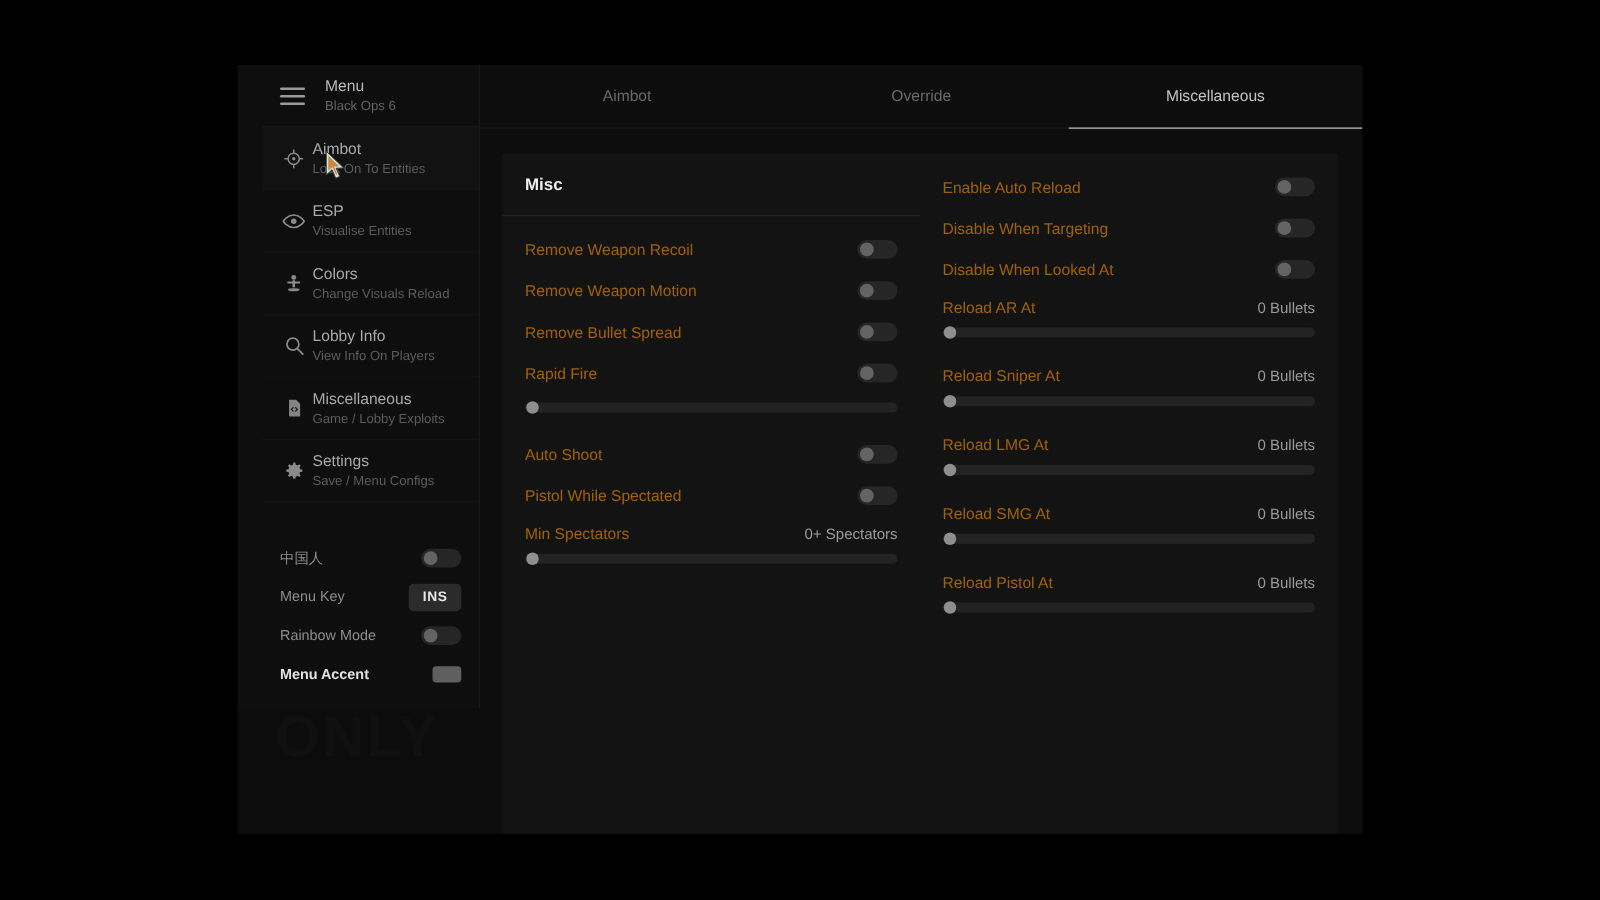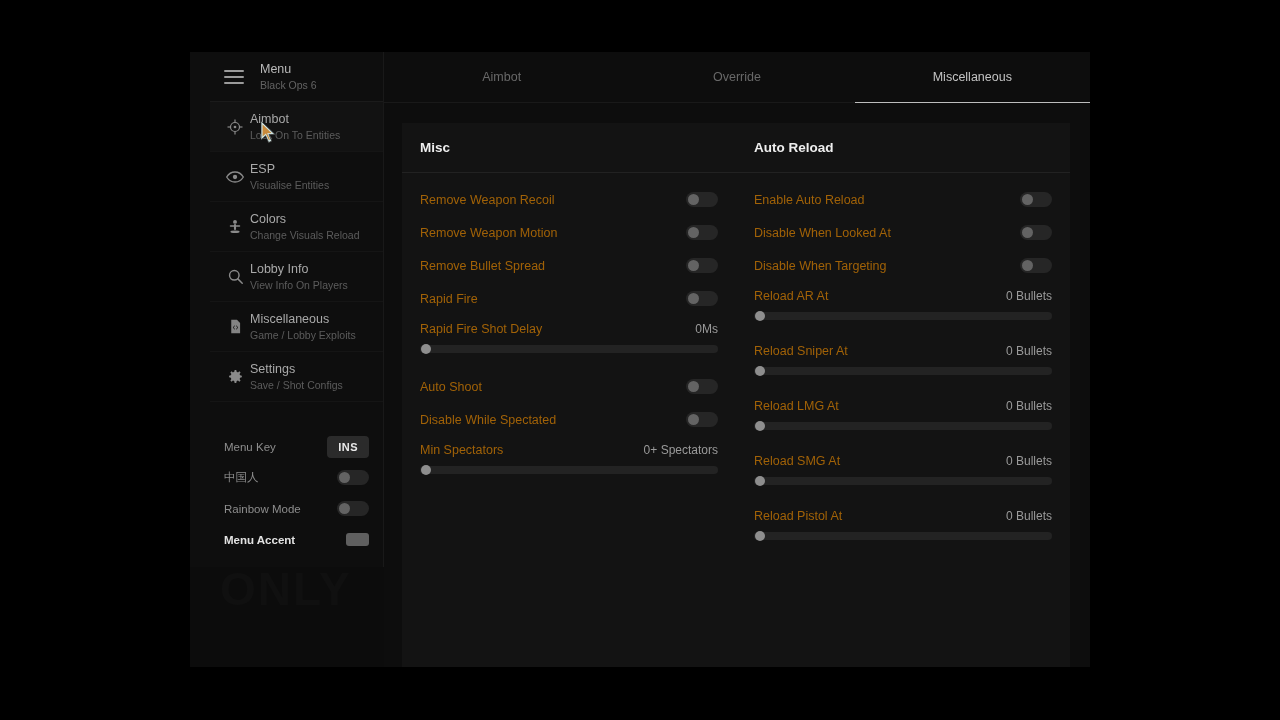--- a/index.html
+++ b/index.html
@@ -406,43 +406,43 @@
 
         <div class="nav-item">
           <span class="nav-icon">
             <svg width="19" height="19" viewBox="0 0 24 24" fill="currentColor">
               <path d="M12 8.2a3.8 3.8 0 1 0 0 7.6 3.8 3.8 0 0 0 0-7.6zm0 5.9a2.1 2.1 0 1 1 0-4.2 2.1 2.1 0 0 1 0 4.2z"></path>
               <path d="M20 13.1v-2.2l-2.2-.4a6 6 0 0 0-.7-1.7l1.3-1.8-1.5-1.5-1.8 1.3a6 6 0 0 0-1.7-.7L13 3.9h-2.1l-.4 2.2a6 6 0 0 0-1.7.7L7 5.5 5.5 7l1.3 1.8a6 6 0 0 0-.7 1.7l-2.2.4v2.2l2.2.4c.15.6.4 1.17.7 1.7L5.5 17l1.5 1.5 1.8-1.3c.53.3 1.1.55 1.7.7l.4 2.2H13l.4-2.2c.6-.15 1.17-.4 1.7-.7l1.8 1.3 1.5-1.5-1.3-1.8c.3-.53.55-1.1.7-1.7l2.2-.4z"></path>
             </svg>
           </span>
           <span class="nav-texts">
             <span class="nav-title">Settings</span>
-            <span class="nav-sub">Save / Shot Configs</span>
+            <span class="nav-sub">Save / Menu Configs</span>
           </span>
         </div>
 
       </div>
 
       <div class="spacer"></div>
 
       <div class="bottom-rows">
-
-        <div class="bottom-row">
-          <span class="bottom-label">Menu Key</span>
-          <span class="key-badge">INS</span>
-        </div>
 
         <div class="bottom-row">
           <span class="bottom-label">中国人</span>
           <span class="toggle">
               <span class="knob"></span>
             </span>
         </div>
 
         <div class="bottom-row">
+          <span class="bottom-label">Menu Key</span>
+          <span class="key-badge">INS</span>
+        </div>
+
+        <div class="bottom-row">
           <span class="bottom-label">Rainbow Mode</span>
           <span class="toggle">
               <span class="knob"></span>
             </span>
         </div>
 
         <div class="bottom-row">
           <span class="bottom-label bold">Menu Accent</span>
           <span class="swatch"></span>
         </div>
@@ -493,78 +493,73 @@
             </div>
 
             <div class="row-toggle">
               <span class="row-label">Rapid Fire</span>
               <span class="toggle">
                   <span class="knob"></span>
                 </span>
             </div>
 
             <div class="row-slider">
-              <div class="slider-head">
-                <span class="row-label">Rapid Fire Shot Delay</span>
-                <span class="slider-value">0Ms</span>
-              </div>
               <div class="slider-track">
                 <span class="slider-knob"></span>
               </div>
             </div>
 
             <div class="gap-sm"></div>
 
             <div class="row-toggle">
               <span class="row-label">Auto Shoot</span>
               <span class="toggle">
                   <span class="knob"></span>
                 </span>
             </div>
 
             <div class="row-toggle">
-              <span class="row-label">Disable While Spectated</span>
+              <span class="row-label">Pistol While Spectated</span>
               <span class="toggle">
                   <span class="knob"></span>
                 </span>
             </div>
 
             <div class="row-slider">
               <div class="slider-head">
                 <span class="row-label">Min Spectators</span>
                 <span class="slider-value">0+ Spectators</span>
               </div>
               <div class="slider-track">
                 <span class="slider-knob"></span>
               </div>
             </div>
 
           </div>
         </div>
 
         <div class="card">
-          <div class="card-title">Auto Reload</div>
           <div class="card-body">
 
             <div class="row-toggle">
               <span class="row-label">Enable Auto Reload</span>
               <span class="toggle">
                   <span class="knob"></span>
                 </span>
             </div>
 
             <div class="row-toggle">
+              <span class="row-label">Disable When Targeting</span>
+              <span class="toggle">
+                  <span class="knob"></span>
+                </span>
+            </div>
+
+            <div class="row-toggle">
               <span class="row-label">Disable When Looked At</span>
-              <span class="toggle">
-                  <span class="knob"></span>
-                </span>
-            </div>
-
-            <div class="row-toggle">
-              <span class="row-label">Disable When Targeting</span>
               <span class="toggle">
                   <span class="knob"></span>
                 </span>
             </div>
 
             <div class="row-slider">
               <div class="slider-head">
                 <span class="row-label">Reload AR At</span>
                 <span class="slider-value">0 Bullets</span>
               </div>

